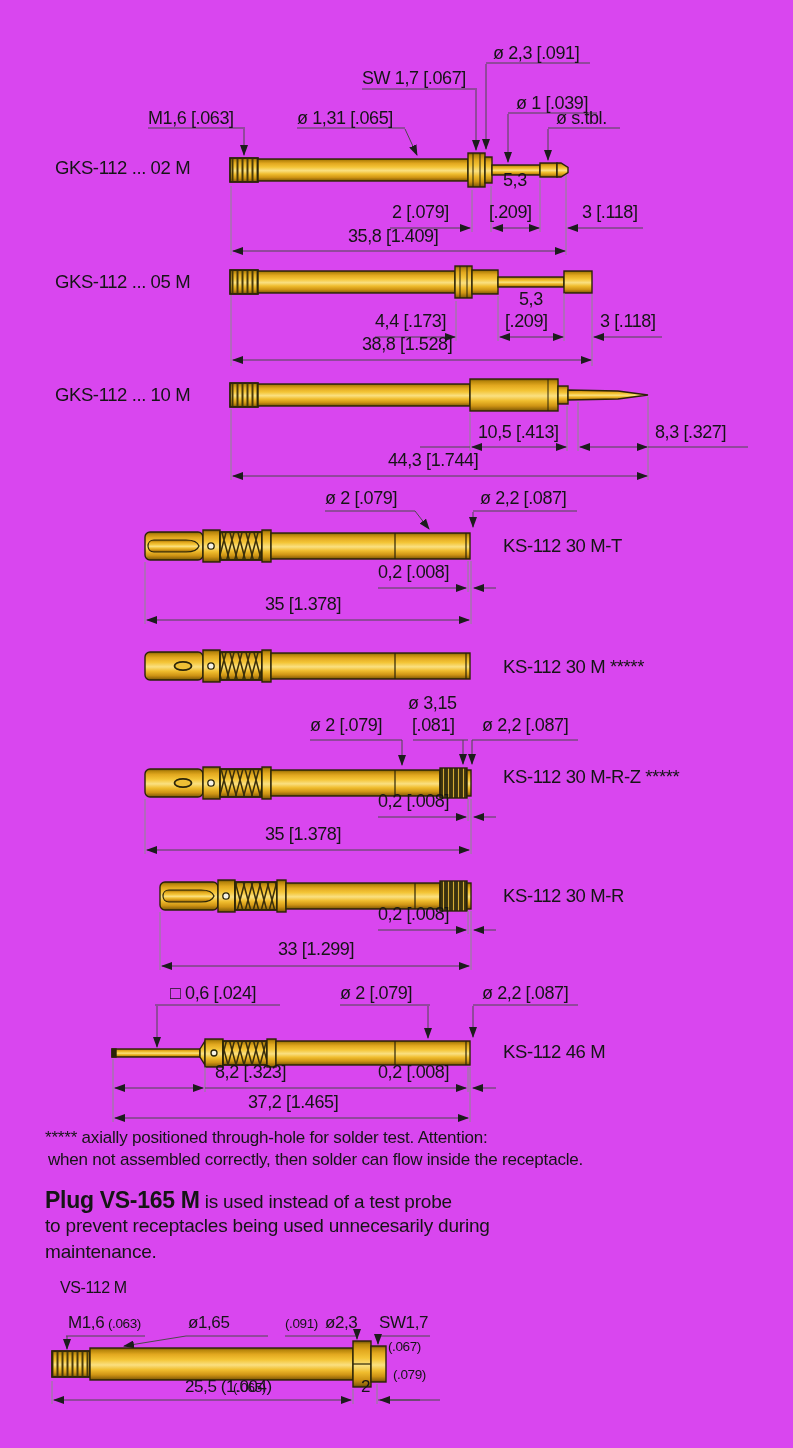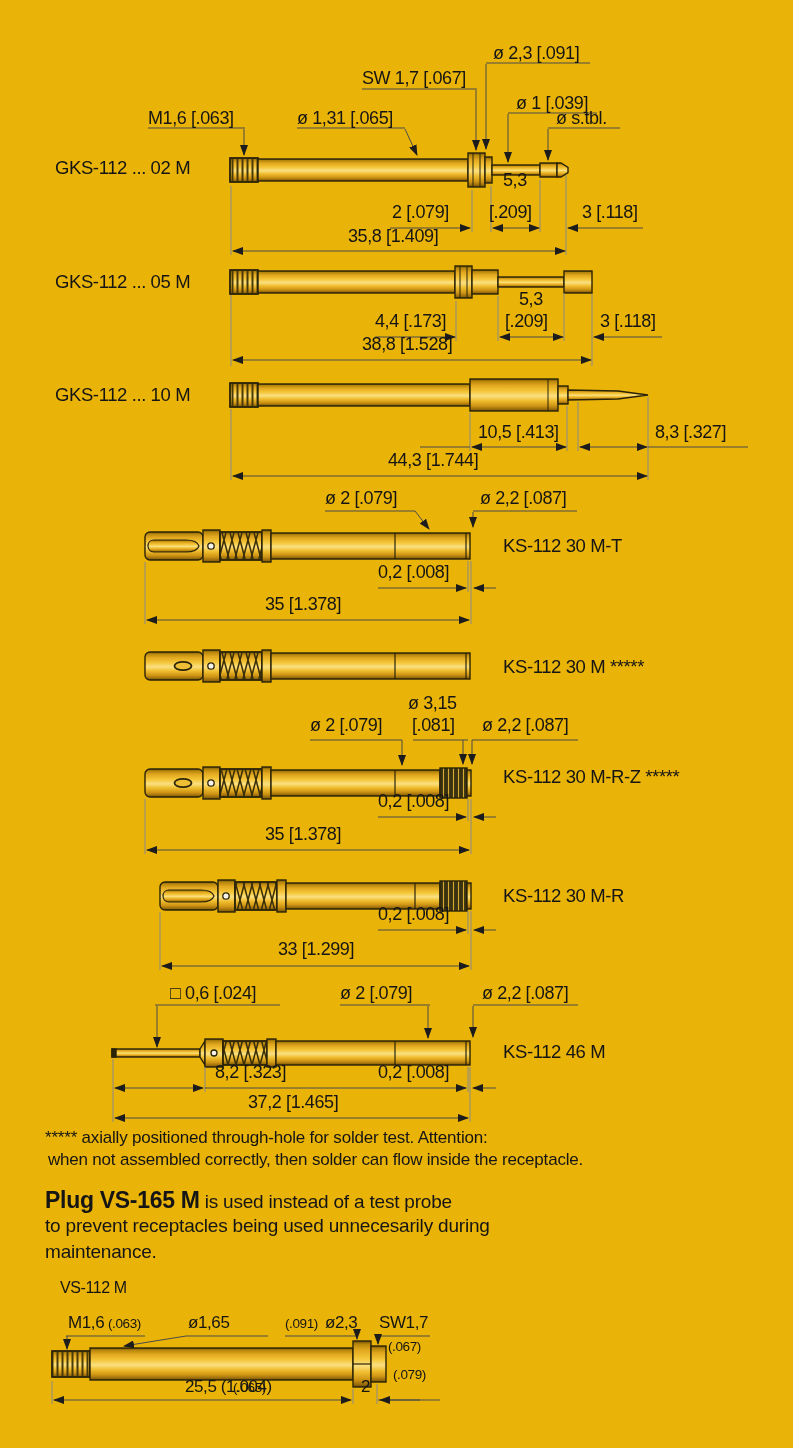--- a/index.html
+++ b/index.html
@@ -1,16 +1,16 @@
 <!DOCTYPE html>
 <html><head>
 <meta charset="utf-8">
 <style>
   html,body{margin:0;padding:0;background:#fff;}
-  #page{position:relative;width:793px;height:1448px;background:#eab308;overflow:hidden;
+  #page{position:relative;width:793px;height:1448px;background:#d946ef;overflow:hidden;
         font-family:"Liberation Sans",sans-serif;color:#151515;}
   svg{position:absolute;left:0;top:0;}
   .t{position:absolute;white-space:nowrap;font-size:18px;letter-spacing:-0.4px;color:#151515;line-height:1.05;}
   .lbl{font-size:18.5px;}
   .sm{font-size:13.5px;}
   .md{font-size:17px;}
   .foot{font-size:17px;letter-spacing:-0.2px;}
   .para{font-size:19px;letter-spacing:-0.2px;}
   .para b{font-size:23px;letter-spacing:-0.3px;}
   .vslbl{font-size:16px;}

